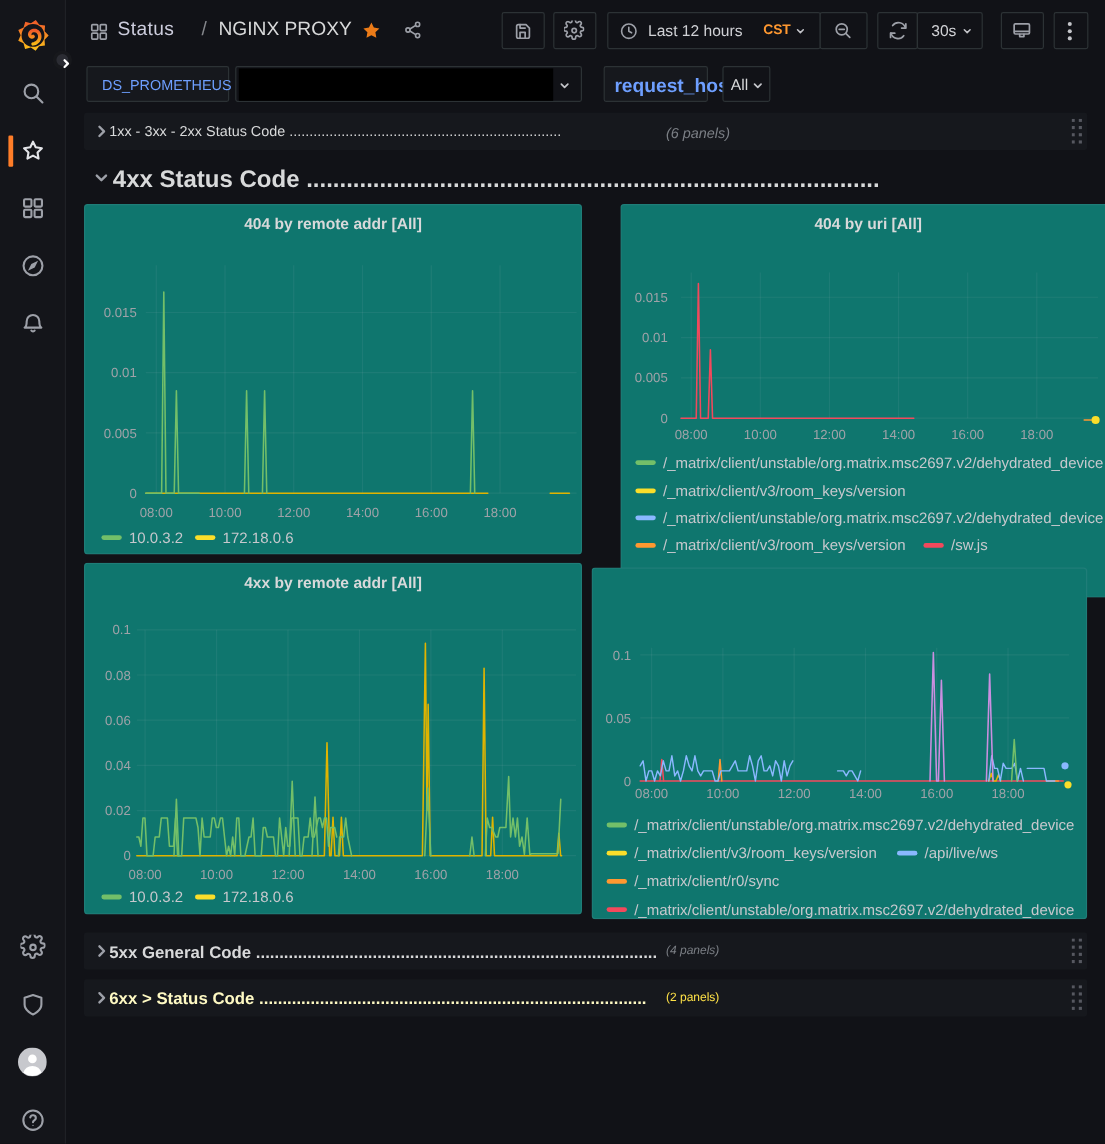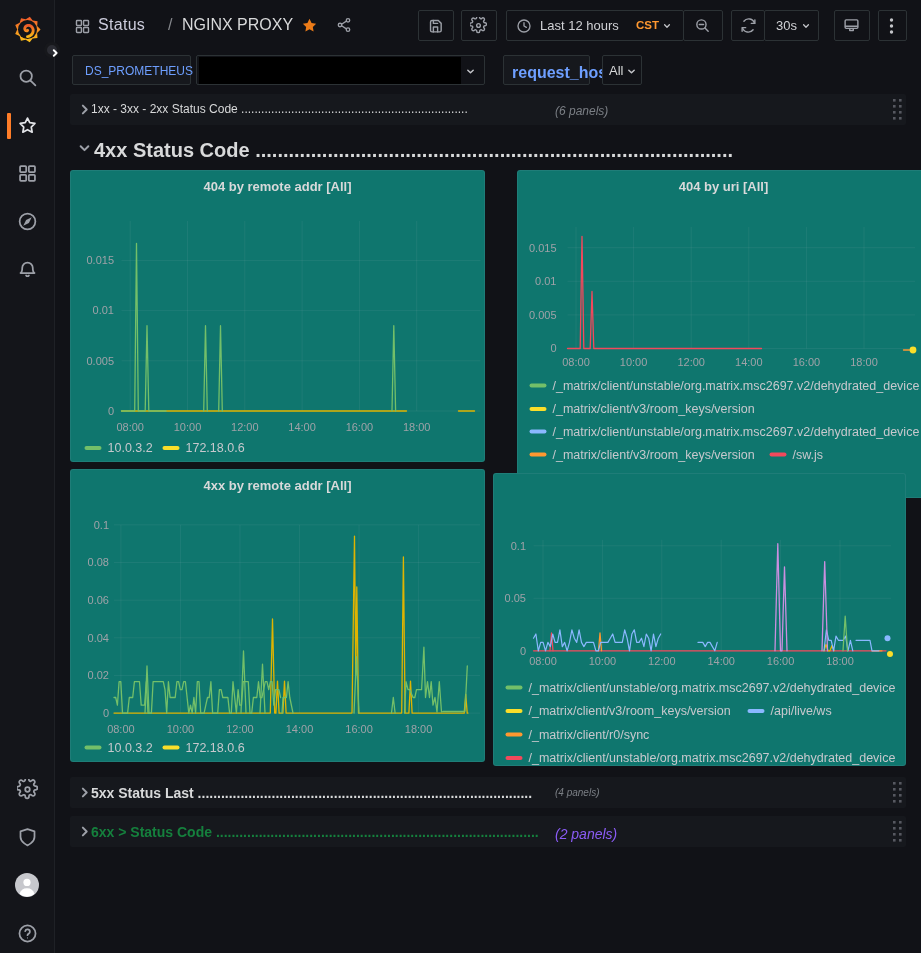--- a/index.html
+++ b/index.html
@@ -164,38 +164,38 @@
     <rect x="0" y="12" width="2.6" height="2.6" fill="#565860"></rect>
     <rect x="6" y="12" width="2.6" height="2.6" fill="#565860"></rect>
     <rect x="0" y="18" width="2.6" height="2.6" fill="#565860"></rect>
     <rect x="6" y="18" width="2.6" height="2.6" fill="#565860"></rect>
   </svg>
 <div class="abs" style="left:94px;top:139px;font-size:20px;font-weight:bold;color:#d8d9da;white-space:nowrap">4xx Status Code ......................................................................................</div>
 <svg style="position:absolute;left:79px;top:143px" width="11" height="11" viewBox="0 0 10 10">
     <path d="M1.5 3L5 6.5 8.5 3" fill="none" stroke="#9da0a8" stroke-width="1.8" stroke-linecap="round" stroke-linejoin="round"></path>
   </svg>
 <div class="rowhead" style="top:777px"></div>
-<div class="abs" style="left:91px;top:785px;font-size:14px;font-weight:bold;color:#d8d9da;white-space:nowrap">5xx Status Last ......................................................................................</div>
+<div class="abs" style="left:91px;top:785px;font-size:14px;font-weight:bold;color:#d8d9da;white-space:nowrap">5xx General Code ......................................................................................</div>
 <div class="abs" style="left:555px;top:787px;font-size:10px;font-style:italic;color:#7b7f85">(4 panels)</div>
 <svg style="position:absolute;left:79px;top:787px" width="11" height="11" viewBox="0 0 10 10">
     <path d="M3.5 1.5L7 5l-3.5 3.5" fill="none" stroke="#9da0a8" stroke-width="1.8" stroke-linecap="round" stroke-linejoin="round"></path>
   </svg>
 <svg style="position:absolute;left:893px;top:782px" width="10" height="22" viewBox="0 0 10 22">
     <rect x="0" y="0" width="2.6" height="2.6" fill="#565860"></rect>
     <rect x="6" y="0" width="2.6" height="2.6" fill="#565860"></rect>
     <rect x="0" y="6" width="2.6" height="2.6" fill="#565860"></rect>
     <rect x="6" y="6" width="2.6" height="2.6" fill="#565860"></rect>
     <rect x="0" y="12" width="2.6" height="2.6" fill="#565860"></rect>
     <rect x="6" y="12" width="2.6" height="2.6" fill="#565860"></rect>
     <rect x="0" y="18" width="2.6" height="2.6" fill="#565860"></rect>
     <rect x="6" y="18" width="2.6" height="2.6" fill="#565860"></rect>
   </svg>
 <div class="rowhead" style="top:816px"></div>
-<div class="abs" style="left:91px;top:824px;font-size:14px;font-weight:bold;color:#15803d;white-space:nowrap">6xx &gt; Status Code ...................................................................................</div>
-<div class="abs" style="left:555px;top:826px;font-size:14px;font-style:italic;color:#8b5cf6">(2 panels)</div>
+<div class="abs" style="left:91px;top:824px;font-size:14px;font-weight:bold;color:#fef9c3;white-space:nowrap">6xx &gt; Status Code ...................................................................................</div>
+<div class="abs" style="left:555px;top:826px;font-size:10px;color:#fde047">(2 panels)</div>
 <svg style="position:absolute;left:79px;top:826px" width="11" height="11" viewBox="0 0 10 10">
     <path d="M3.5 1.5L7 5l-3.5 3.5" fill="none" stroke="#9da0a8" stroke-width="1.8" stroke-linecap="round" stroke-linejoin="round"></path>
   </svg>
 <svg style="position:absolute;left:893px;top:821px" width="10" height="22" viewBox="0 0 10 22">
     <rect x="0" y="0" width="2.6" height="2.6" fill="#565860"></rect>
     <rect x="6" y="0" width="2.6" height="2.6" fill="#565860"></rect>
     <rect x="0" y="6" width="2.6" height="2.6" fill="#565860"></rect>
     <rect x="6" y="6" width="2.6" height="2.6" fill="#565860"></rect>
     <rect x="0" y="12" width="2.6" height="2.6" fill="#565860"></rect>
     <rect x="6" y="12" width="2.6" height="2.6" fill="#565860"></rect>

